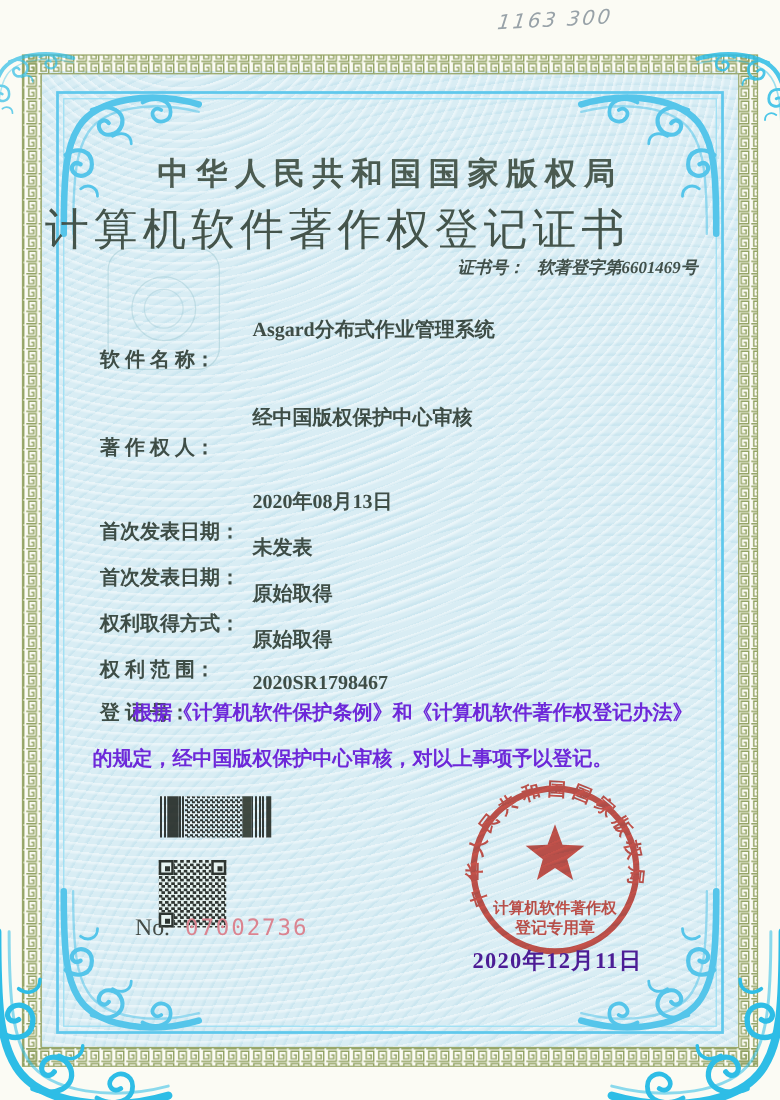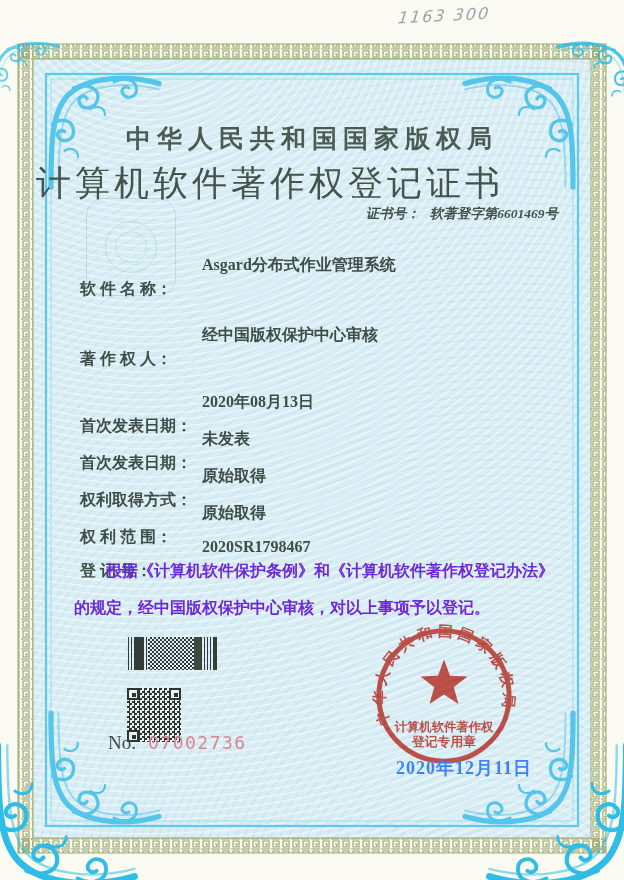--- a/index.html
+++ b/index.html
@@ -71,21 +71,21 @@
   .finder::before{content:"";position:absolute;left:2.5px;top:2.5px;width:4px;height:4px;background:#1c221d;}
   .finder.tl{left:0;top:0}.finder.tr{right:0;top:0}.finder.bl{left:0;bottom:0}
   
   .serial{position:absolute;left:108px;top:732px;}
   .serial .no{font-size:19px;color:#434a45;}
   .serial .num{font-family:"DejaVu Sans Mono",monospace;font-size:18px;color:#db8490;letter-spacing:1.5px;margin-left:12px;}
   
   .seal{position:absolute;left:370px;top:622px;width:148px;height:148px;z-index:3;opacity:.92;mix-blend-mode:multiply;}
   .seal-date{
     position:absolute;left:378px;top:756px;z-index:3;
-    font-size:18px;font-weight:700;letter-spacing:1px;color:#3b82f6;margin-left:18px;
+    font-size:18px;font-weight:700;letter-spacing:1px;color:#4c1d95;
   }
   .sealring{font-size:15px;font-weight:700;letter-spacing:4.5px;fill:#d5463c;
     font-family:"Liberation Serif",serif;}
   .sealline{fill:#d5463c;font-weight:700;font-family:"Liberation Serif",serif;text-anchor:middle;}
 </style>
 </head>
 <body>
 
 <div class="paper">
 

